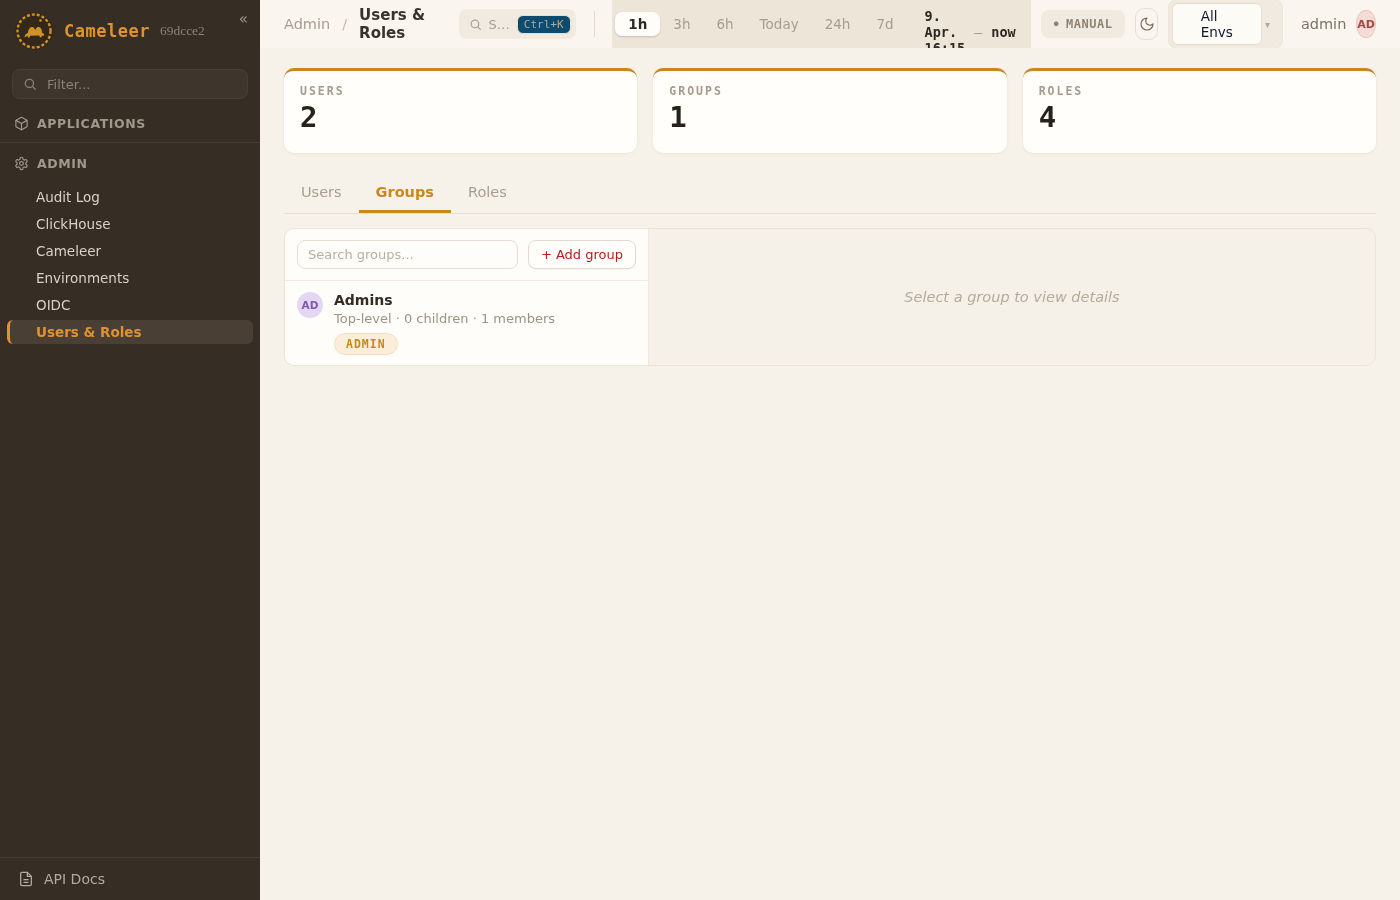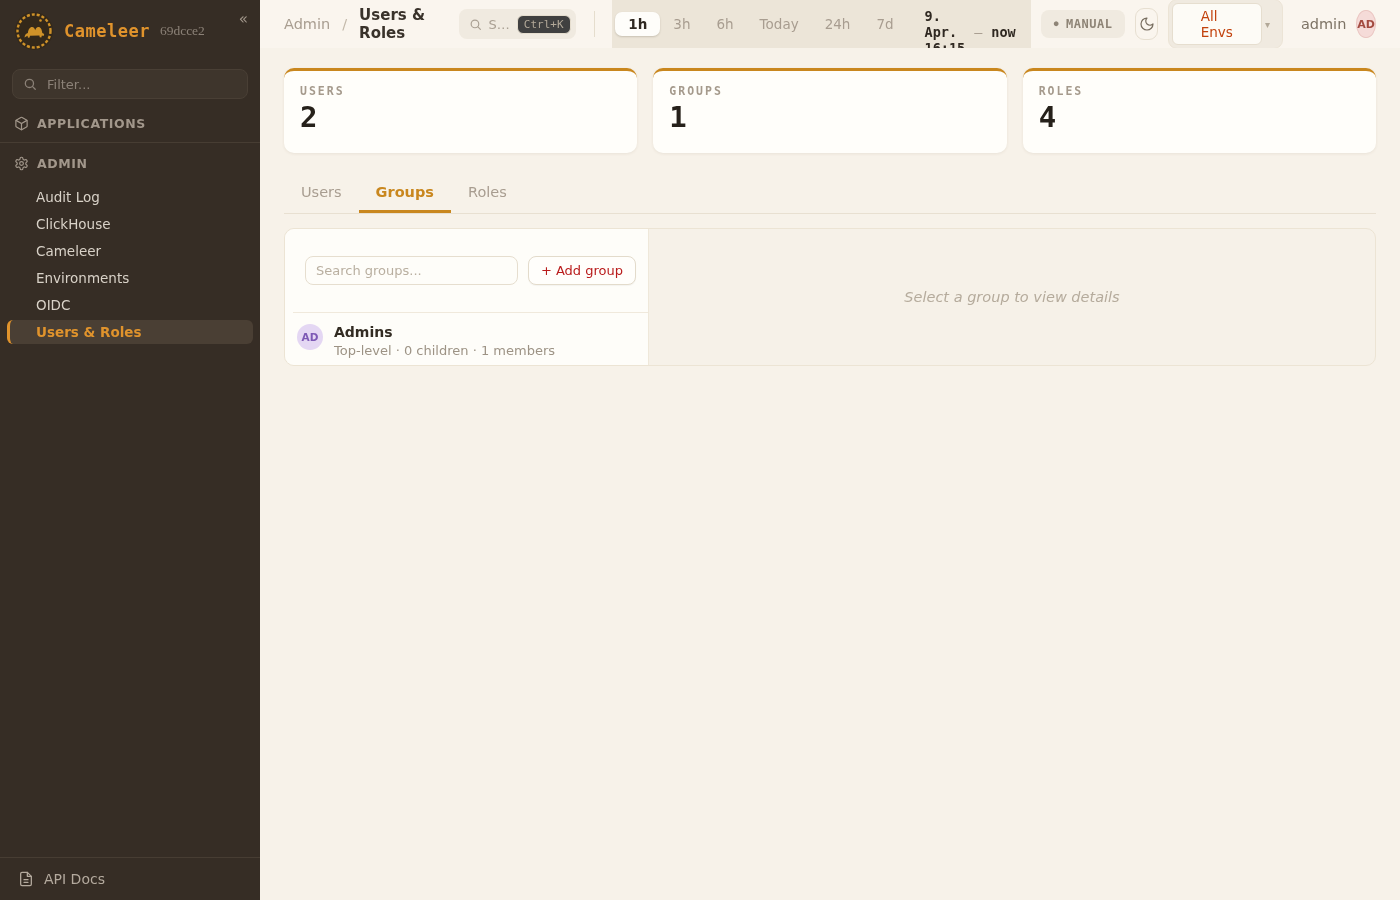--- a/index.html
+++ b/index.html
@@ -53,41 +53,41 @@
   }
   .crumb-parent { font-size:14.5px; color:#a89d90; cursor:pointer; }
   .crumb-sep { font-size:14.5px; color:#c3b9aa; margin:0 2px; }
   .crumb-current { font-size:15px; font-weight:700; color:#39322a; }
   .search-pill {
     margin-left:10px; height:30px; background:#f0eae0; border-radius:8px;
     display:flex; align-items:center; padding:0 5px 0 10px; gap:7px; color:#aaa093; cursor:pointer;
   }
   .search-pill .s-text { font-size:13px; color:#aaa093; }
   .kbd {
-    background:#404040; border:1px solid #e6decf; border-radius:6px; padding:2px 6px;
+    background:#0c4a6e; border:1px solid #e6decf; border-radius:6px; padding:2px 6px;
     font-family:"DejaVu Sans Mono",monospace; font-size:11px; color:#b2a898;
   }
   .v-divider { width:1px; height:26px; background:#e5ddcd; margin:0 8px; }
   .segmented { background:#ece5d8; border-radius:10px; padding:3px; display:flex; align-items:center; }
   .seg-opt { padding:4px 13px; font-size:13.5px; color:#a89d90; border-radius:7px; cursor:pointer; }
   .seg-opt.active { background:#fefdfa; color:#2f2821; font-weight:700; box-shadow:0 1px 2px rgba(60,50,30,0.2); }
   .seg-date { font-family:"DejaVu Sans Mono",monospace; font-weight:600; font-size:13.5px; color:#2f2821; display:flex; gap:9px; align-items:center; padding:15px 12px 0 18px; }
   .seg-sep { color:#a89d90; font-weight:400; }
   .manual-btn {
     margin-left:auto; display:flex; align-items:center; gap:7px; background:#f0eae0;
     border-radius:8px; padding:7px 13px; font-family:"DejaVu Sans Mono",monospace;
     font-weight:600; font-size:12px; color:#8e8476; letter-spacing:0.5px; cursor:pointer;
   }
   .manual-btn .dot { font-size:8px; line-height:1; }
   .moon-btn {
     width:32px; height:32px; border:1px solid #e7dfd1; border-radius:9px;
     display:flex; align-items:center; justify-content:center; background:transparent; cursor:pointer;
   }
   .env-wrap { background:#f0eae0; border:1px solid #ece4d6; border-radius:9px; padding:3px; display:flex; align-items:center; cursor:pointer; }
-  .env-select { background:#fdfbf6; border:1px solid #e6decf; border-radius:6px; padding:4px 28px; font-size:13.5px; color:#c2410c; }
+  .env-select { background:#fdfbf6; border:1px solid #e6decf; border-radius:6px; padding:4px 28px; font-size:13.5px; color:#0f172a; }
   .env-caret { color:#b2a898; padding:0 9px 0 3px; font-size:10px; }
   .user-name { font-size:14.5px; color:#7d7365; margin-left:8px; }
   .avatar {
     width:28px; height:28px; border-radius:50%; background:#f5dbd8; border:1px solid #eac5c1;
     color:#a34b40; font-weight:700; font-size:11px; display:flex; align-items:center; justify-content:center; cursor:pointer;
   }
 
   
   .main { flex:1; padding:20px 24px; background:#f7f2e9; }
   .stats-row { display:grid; grid-template-columns:1fr 1fr 1fr; gap:16px; }
@@ -100,21 +100,21 @@
 
   .tabs { display:flex; margin-top:23px; border-bottom:1px solid #e8e0d1; }
   .tab { padding:8px 17px 10px; font-size:14.5px; color:#a89d90; border-bottom:3px solid transparent; cursor:pointer; }
   .tab.active { color:#c9871e; font-weight:600; border-bottom-color:#c9871e; }
 
   .panel {
     margin-top:14px; display:flex; height:138px;
     border:1px solid #ece4d4; border-radius:10px; overflow:hidden; background:#f6f1e8;
   }
   .panel-left { width:364px; min-width:364px; background:#fefdf9; border-right:1px solid #efe8da; display:flex; flex-direction:column; }
-  .panel-toolbar { display:flex; gap:10px; padding:27px 12px; align-items:center; border-bottom:1px solid #f0e9dc;margin-left:8px; }
+  .panel-toolbar { display:flex; gap:10px; padding:11px 12px; align-items:center; border-bottom:1px solid #f0e9dc; }
   .group-search {
     flex:1; height:29px; border:1px solid #e6decf; border-radius:8px; background:#fefdf9;
     padding:0 10px; font-size:13px; color:#39322a; outline:none; font-family:inherit;
   }
   .group-search::placeholder { color:#b9afa0; }
   .add-btn {
     height:29px; padding:0 12px; background:#fffefb; border:1px solid #e3dbcb; border-radius:8px;
     font-size:13px; color:#b91c1c; font-family:inherit; cursor:pointer; box-shadow:0 1px 1px rgba(0,0,0,0.04); white-space:nowrap;
   }
   .group-item { display:flex; gap:11px; padding:11px 12px; cursor:pointer; }

